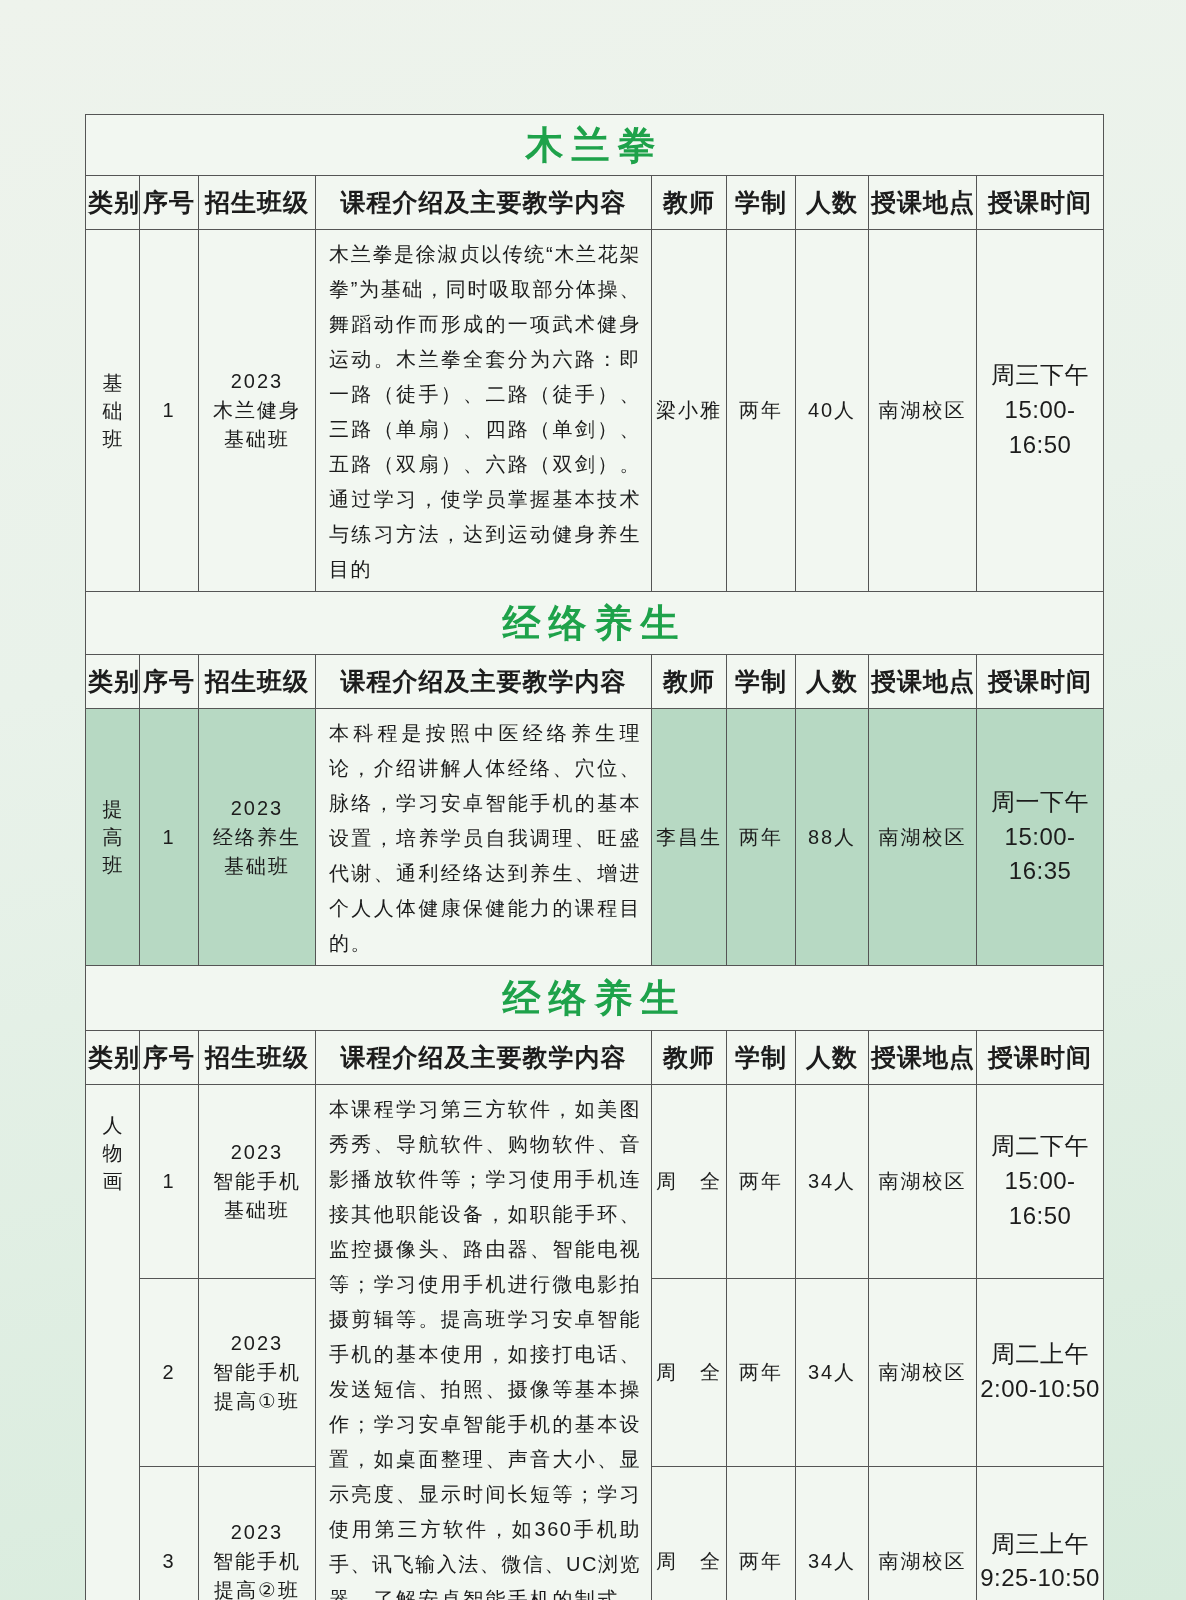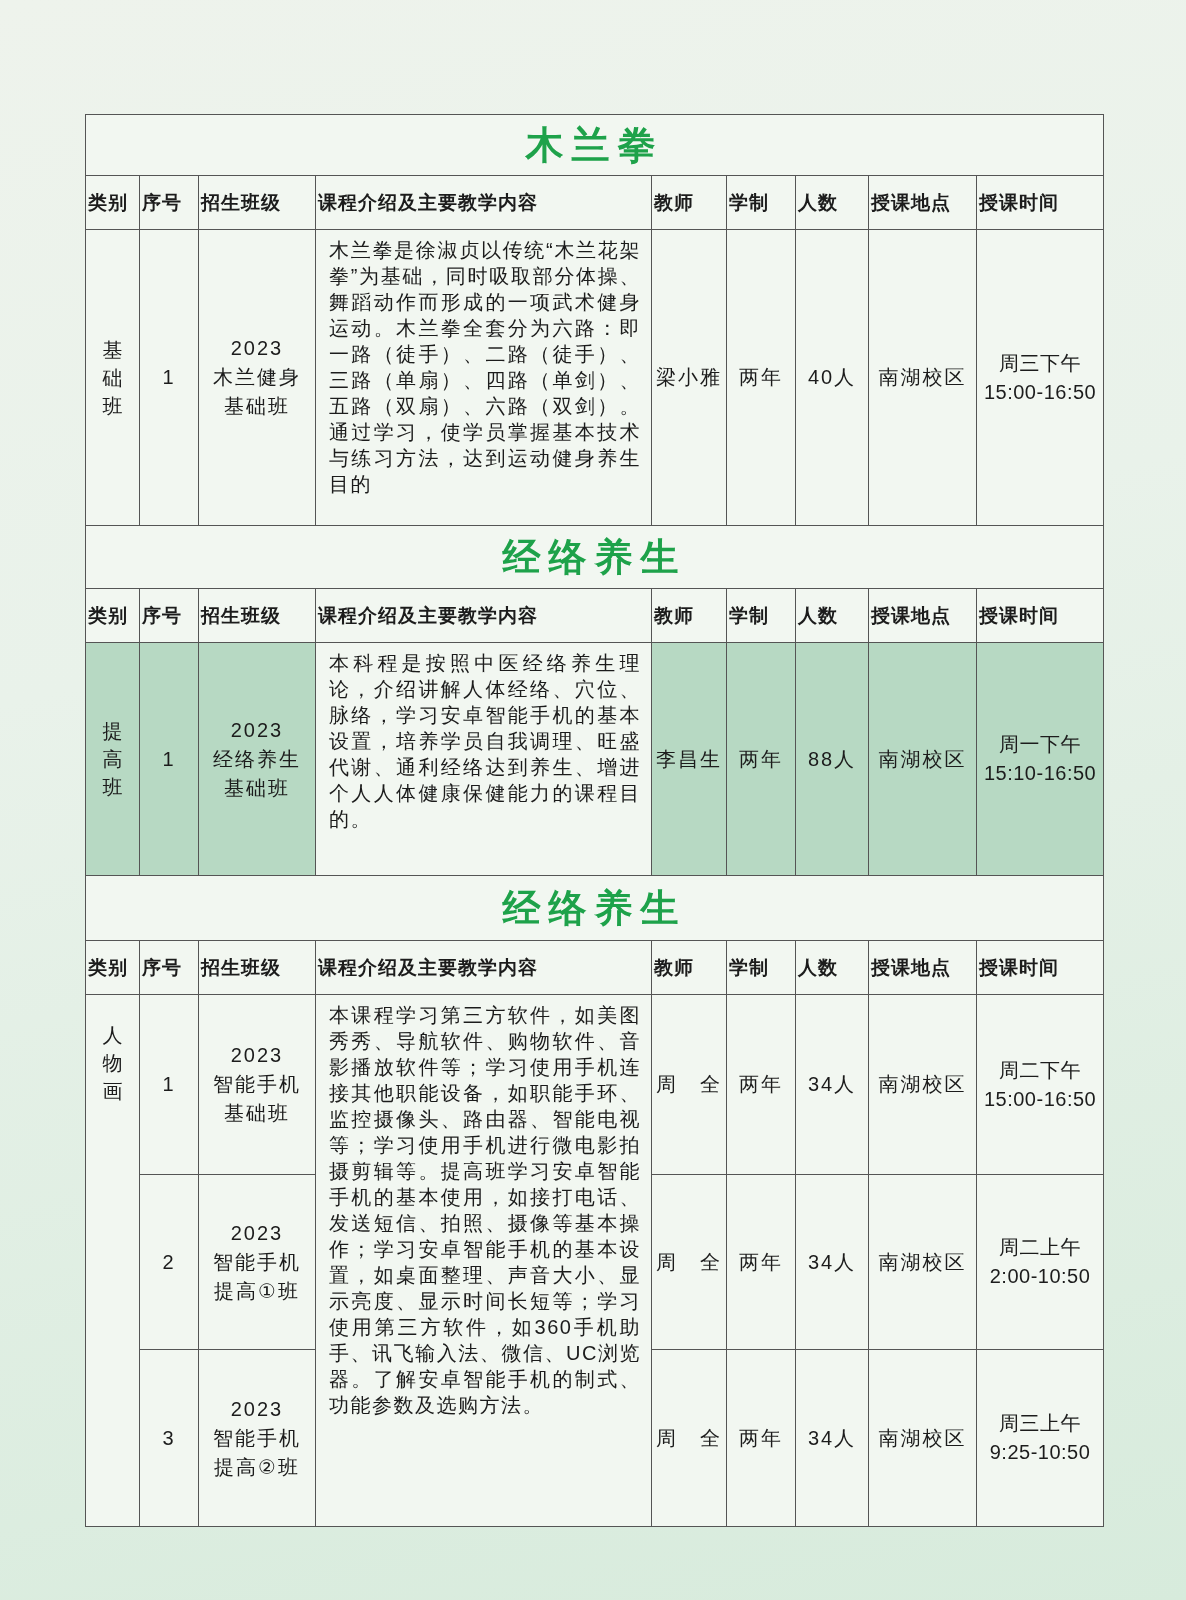--- a/index.html
+++ b/index.html
@@ -36,31 +36,31 @@
   tr.h-title3{height:65px}
   tr.h-r31{height:180px}
   tr.h-r32{height:175px}
   tr.h-r33{height:177px}
   td.title-cell{
     color:var(--title-green);
     font-size:38px;font-weight:bold;text-align:center;
     letter-spacing:8px;
   }
   th.h{
-    font-size:19px;font-weight:bold;text-align:left;
+    font-size:25px;font-weight:bold;text-align:center;
     letter-spacing:1px;white-space:nowrap;
   }
   td.c{
     text-align:center;font-size:20px;letter-spacing:2px;
     vertical-align:middle;
   }
   td.pre{white-space:pre-line;line-height:1.45;}
-  td.time{font-size:20px;letter-spacing:0.5px;}
+  td.time{font-size:24px;letter-spacing:0.5px;}
   td.desc{
-    font-size:20px;line-height:26px;letter-spacing:1.5px;
+    font-size:20px;line-height:35px;letter-spacing:1.5px;
     text-align:justify;vertical-align:top;
     padding:7px 10px 4px 13px;
   }
   .vtext{
     display:inline-block;width:23px;
     word-break:break-all;line-height:1.4;
     font-size:20px;letter-spacing:0;text-align:center;
   }
   td.cat-top{vertical-align:top;padding-top:26px;text-align:center;}
   .hl{background:var(--highlight-green);}
@@ -130,21 +130,21 @@
     <td class="c hl">1</td>
     <td class="c pre hl">2023
 经络养生
 基础班</td>
     <td class="desc">本科程是按照中医经络养生理论，介绍讲解人体经络、穴位、脉络，学习安卓智能手机的基本设置，培养学员自我调理、旺盛代谢、通利经络达到养生、增进个人人体健康保健能力的课程目的。</td>
     <td class="c hl">李昌生</td>
     <td class="c hl">两年</td>
     <td class="c hl">88人</td>
     <td class="c hl">南湖校区</td>
     <td class="c pre time hl">周一下午
-15:10-16:50</td>
+15:00-16:35</td>
   </tr>
 
   <tr class="h-title3">
     <td colspan="9" class="title-cell">经络养生</td>
   </tr>
   <tr class="h-head">
     <th class="h">类别</th>
     <th class="h">序号</th>
     <th class="h">招生班级</th>
     <th class="h">课程介绍及主要教学内容</th>

